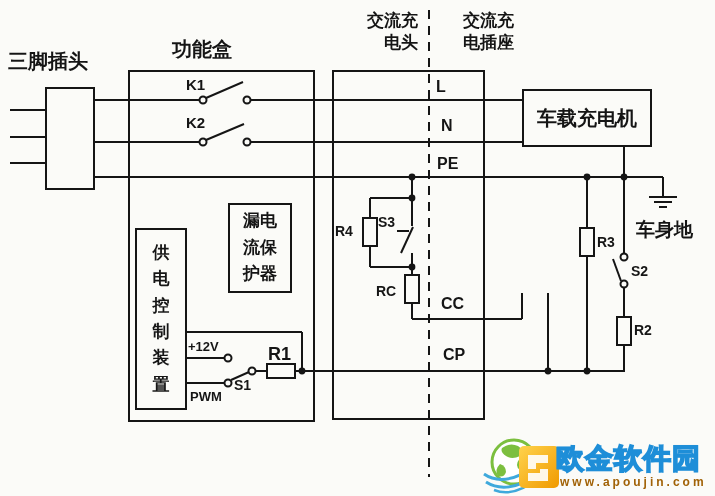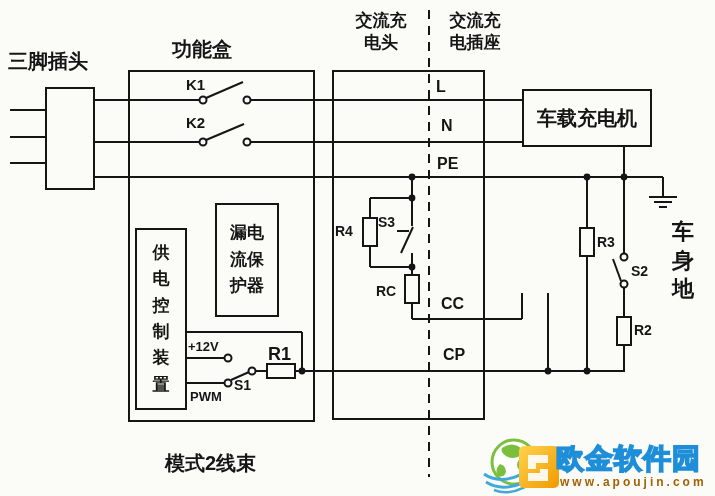--- a/index.html
+++ b/index.html
@@ -11,21 +11,21 @@
   }
   .stage *{box-sizing:border-box;}
   svg.wires{position:absolute;left:0;top:0;}
   .box{
     position:absolute;border:2px solid #151515;background:transparent;
   }
   .box.opaque{background:#fbfbf8;}
   .lbl{
     position:absolute;font-weight:bold;white-space:pre-line;line-height:1.3;
   }
-  .lbl.center{text-align:center;}
+  .lbl.center{text-align:right;}
   .boxtext{
     position:absolute;display:flex;align-items:center;justify-content:center;
     font-weight:bold;text-align:right;white-space:pre-line;
   }
   .ref{position:absolute;font-weight:bold;font-size:15px;}
   .small{font-size:13px;text-align:right;}
   
   .wm{position:absolute;left:482px;top:434px;width:233px;height:62px;}
   .wm-globe{position:absolute;left:0;top:2px;}
   .wm-cube{position:absolute;left:36px;top:9px;width:42px;height:48px;}
@@ -154,38 +154,37 @@
       <circle cx="548" cy="371" r="3.4"></circle>
       <circle cx="587" cy="371" r="3.4"></circle>
     </g>
   </svg>
 
   <div class="box opaque" style="left:45px;top:87px;width:50px;height:103px"></div>
   <div class="box" style="left:128px;top:70px;width:187px;height:352px"></div>
   <div class="box" style="left:332px;top:70px;width:153px;height:350px"></div>
 
   <div class="box boxtext" style="left:522px;top:89px;width:130px;height:58px;font-size:20px">车载充电机</div>
-  <div class="box boxtext" style="left:215px;top:203px;width:64px;height:114px;font-size:17px;line-height:1.55">漏电
+  <div class="box boxtext" style="left:228px;top:203px;width:64px;height:90px;font-size:17px;line-height:1.55">漏电
 流保
 护器</div>
   <div class="box boxtext" style="left:135px;top:228px;width:52px;height:182px;font-size:17px;line-height:1.55">供
 电
 控
 制
 装
 置</div>
 
   <div class="lbl" style="left:172px;top:36px;font-size:20px">功能盒</div>
   <div class="lbl" style="left:8px;top:48px;font-size:20px">三脚插头</div>
   <div class="lbl center" style="left:344px;top:10px;width:74px;font-size:17px">交流充
 电头</div>
   <div class="lbl center" style="left:436px;top:10px;width:78px;font-size:17px">交流充
 电插座</div>
-  <div class="lbl" style="left:672px;top:218px;font-size:22px">车身地</div>
-  <div class="lbl" style="left:165px;top:450px;font-size:20px">模式2线束</div>
+  <div class="lbl" style="left:636px;top:218px;font-size:19px">车身地</div>
 
   <div class="ref" style="left:436px;top:78px;font-size:16px">L</div>
   <div class="ref" style="left:441px;top:117px;font-size:16px">N</div>
   <div class="ref" style="left:437px;top:155px;font-size:16px">PE</div>
   <div class="ref" style="left:441px;top:295px;font-size:16px">CC</div>
   <div class="ref" style="left:443px;top:346px;font-size:16px">CP</div>
 
   <div class="ref" style="left:186px;top:76px">K1</div>
   <div class="ref" style="left:186px;top:114px">K2</div>
   <div class="ref" style="left:335px;top:223px;font-size:14px">R4</div>

